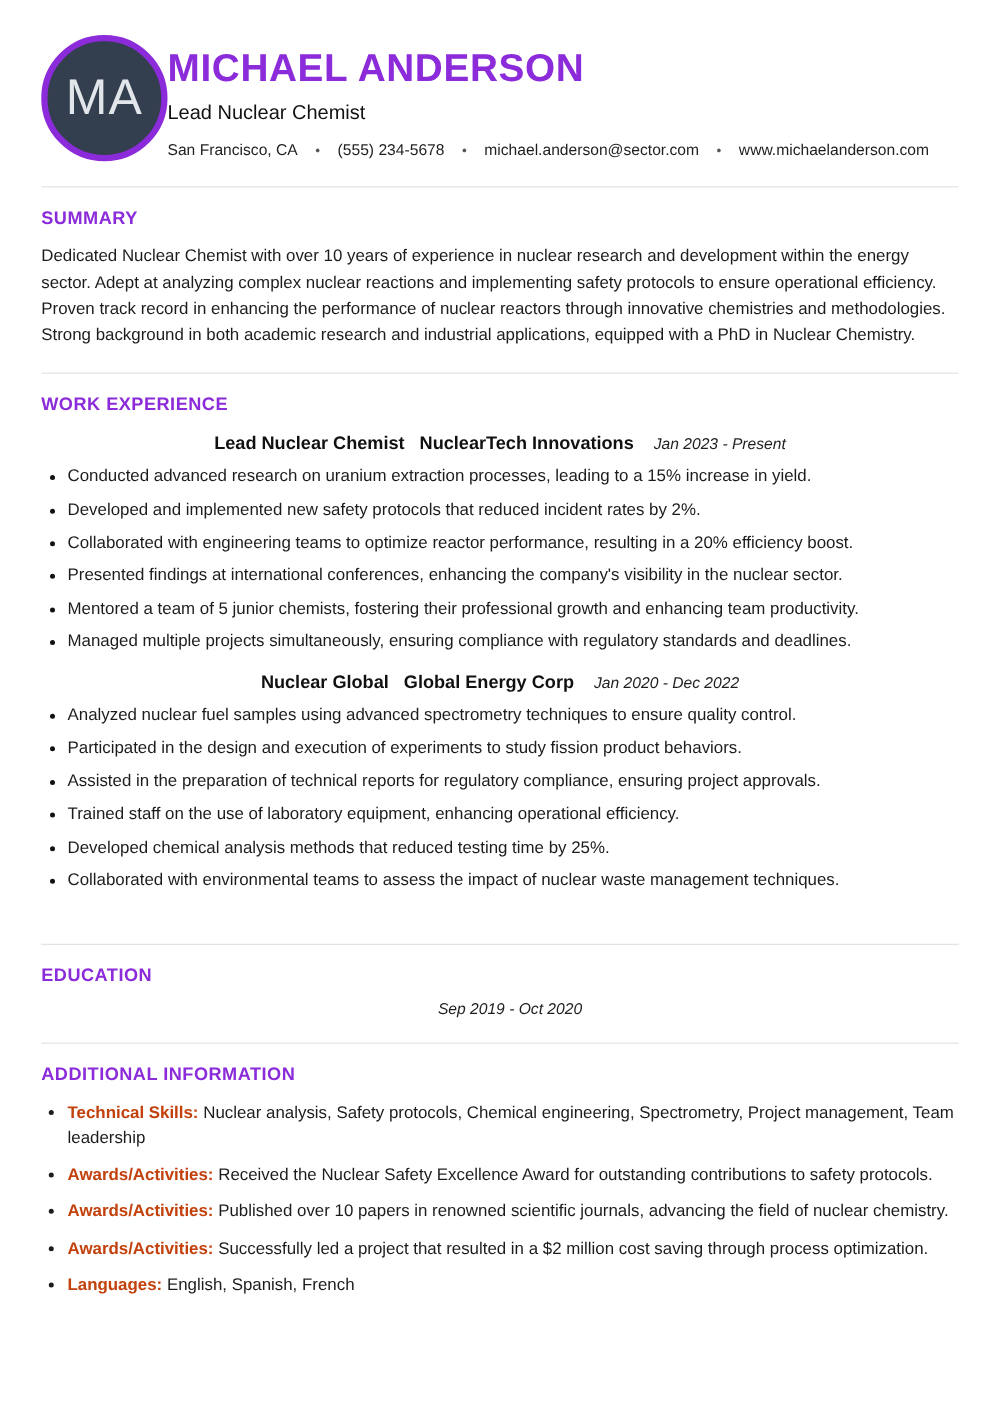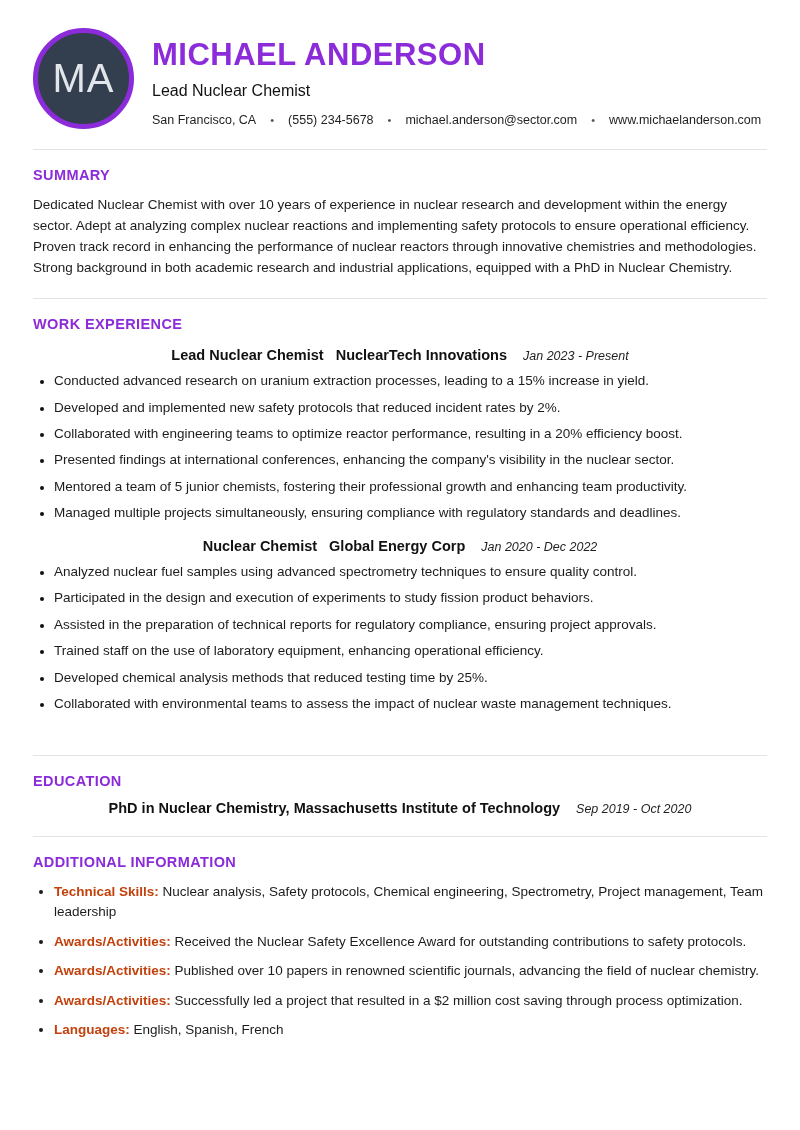--- a/index.html
+++ b/index.html
@@ -8,21 +8,21 @@
   body {
     width: 800px;
     min-height: 1130px;
     font-family: "Liberation Sans", sans-serif;
     color: #1b1b1b;
     margin: 0 auto;
   }
   .page { padding: 28px 33px 40px 33px; }
 
   
-  .header { display: flex; align-items: flex-start; gap: 18px; }
+  .header { display: flex; align-items: flex-start; }
   .avatar {
     width: 101px; height: 101px; border-radius: 50%;
     background: #333f4e; border: 5px solid var(--accent);
     display: flex; align-items: center; justify-content: center;
     flex-shrink: 0;
   }
   .avatar-initials {
     color: #e2e6ea; font-size: 40px; font-weight: 500; letter-spacing: 1px;
   }
   .header-text { padding-top: 10px; }
@@ -128,21 +128,21 @@
 
           <li>Mentored a team of 5 junior chemists, fostering their professional growth and enhancing team productivity.</li>
 
           <li>Managed multiple projects simultaneously, ensuring compliance with regulatory standards and deadlines.</li>
         </ul>
     </div>
 
     <div class="job">
       <div class="entry-header">
         <div class="entry-title">
-          <span>Nuclear Chemist</span><span class="entry-company">Global Energy Corp</span>
+          <span>Nuclear Global</span><span class="entry-company">Global Energy Corp</span>
         </div>
         <div class="entry-dates">Jan 2020 - Dec 2022</div>
       </div>
       <ul class="bullets">
 
           <li>Analyzed nuclear fuel samples using advanced spectrometry techniques to ensure quality control.</li>
 
           <li>Participated in the design and execution of experiments to study fission product behaviors.</li>
 
           <li>Assisted in the preparation of technical reports for regulatory compliance, ensuring project approvals.</li>
@@ -154,21 +154,20 @@
           <li>Collaborated with environmental teams to assess the impact of nuclear waste management techniques.</li>
         </ul>
     </div>
   </div>
 
   <hr class="divider">
 
   <div class="section">
     <div class="section-heading">EDUCATION</div>
     <div class="entry-header">
-      <div class="entry-title">PhD in Nuclear Chemistry, Massachusetts Institute of Technology</div>
       <div class="entry-dates">Sep 2019 - Oct 2020</div>
     </div>
   </div>
 
   <hr class="divider">
 
   <div class="section">
     <div class="section-heading">ADDITIONAL INFORMATION</div>
     <ul class="info-list">
 

